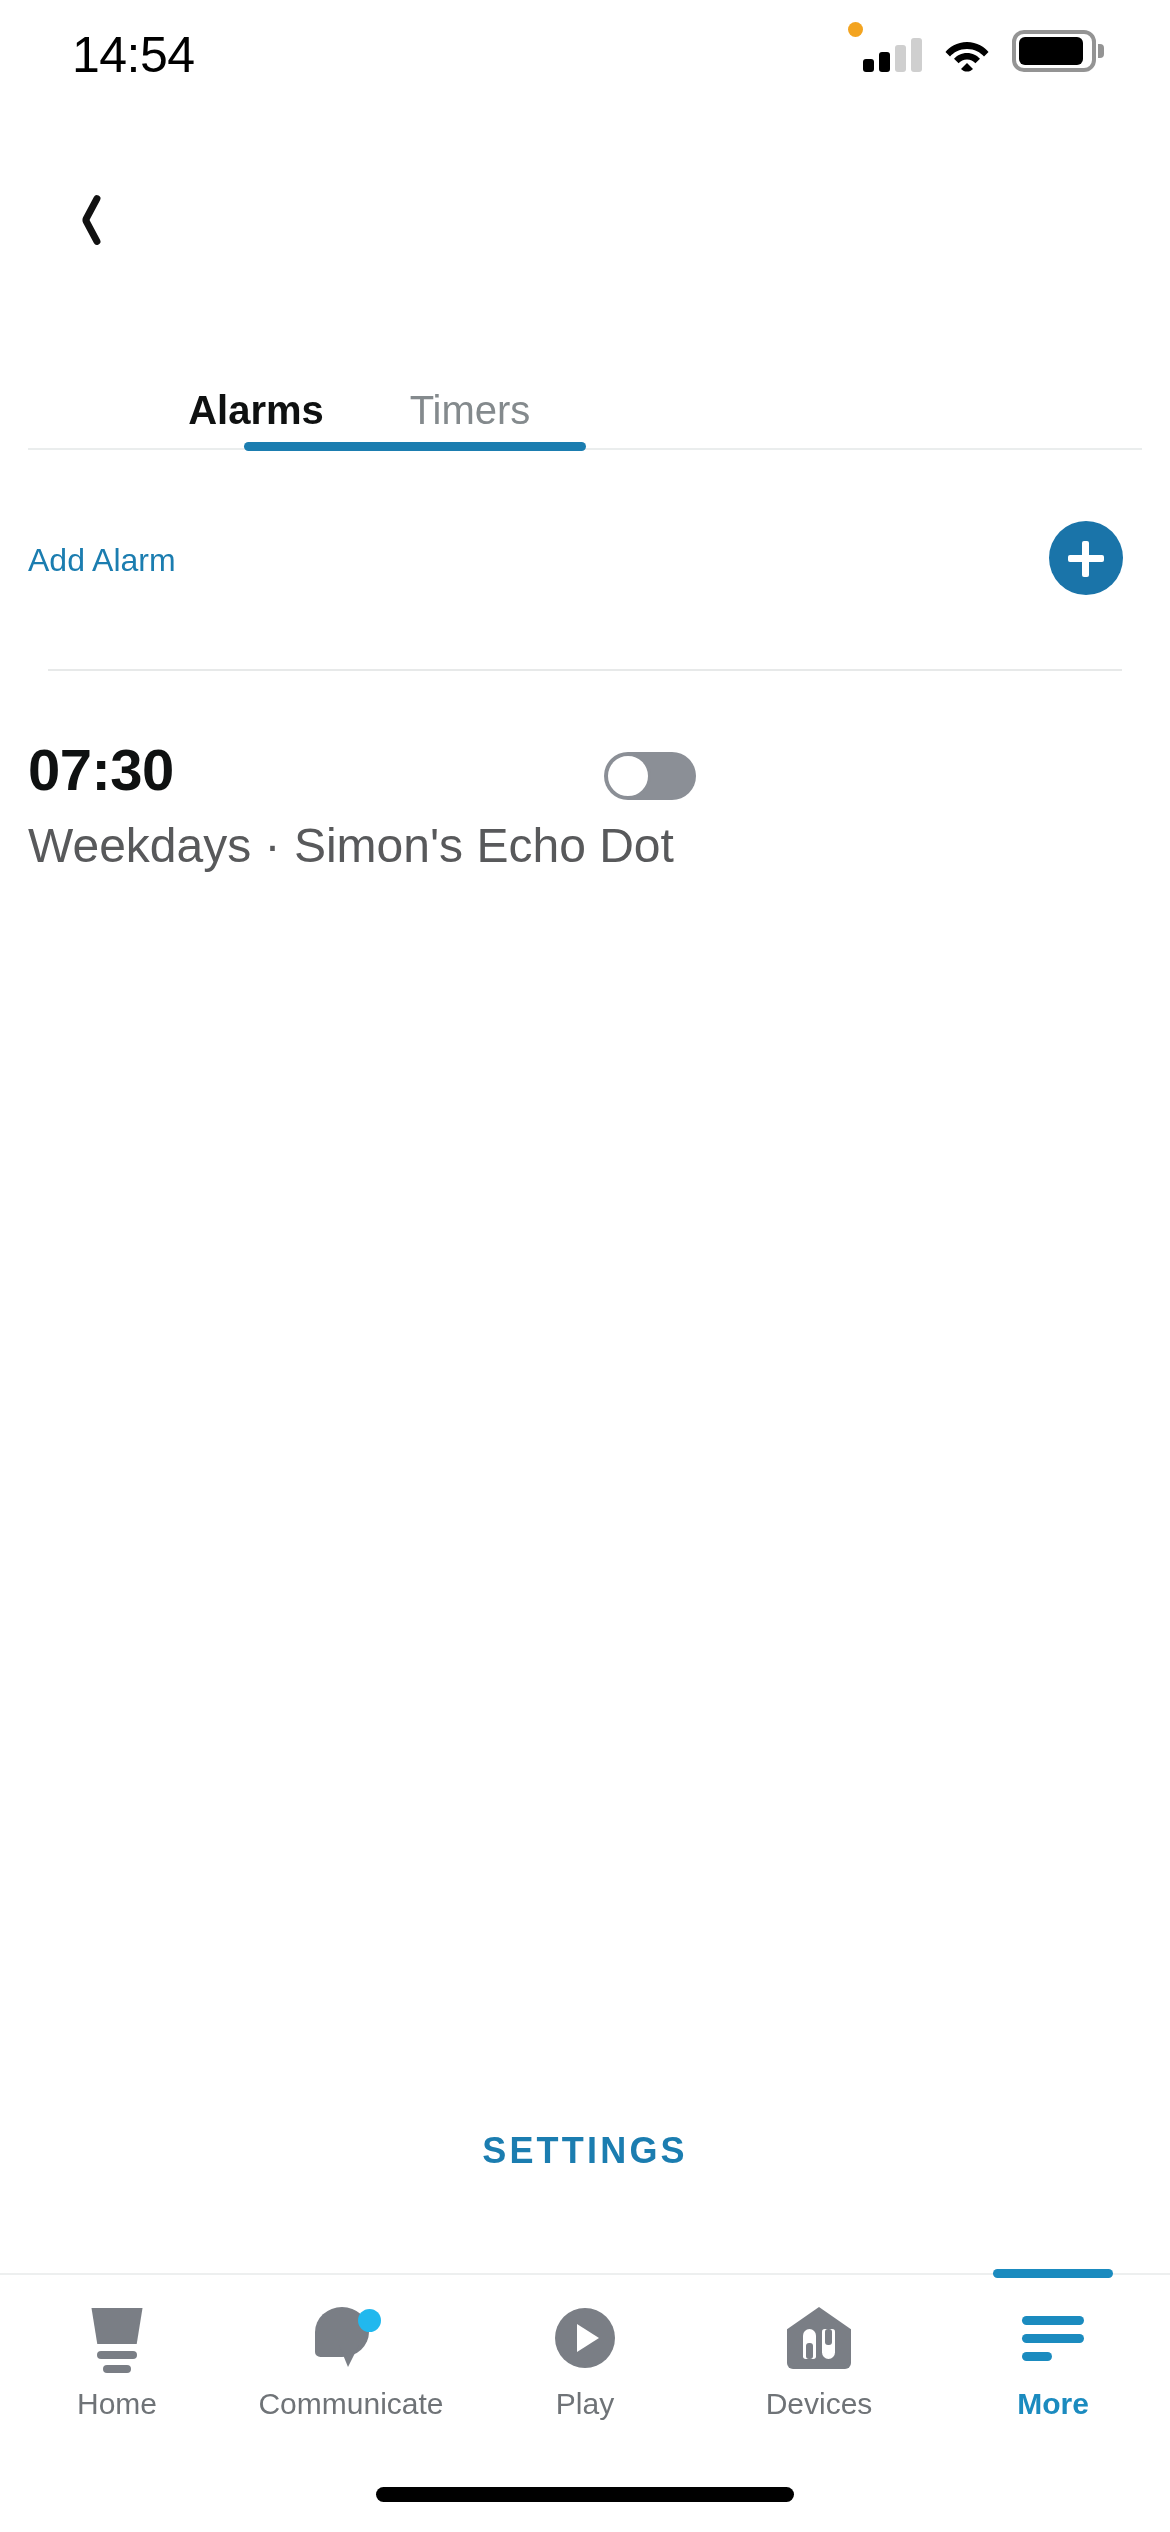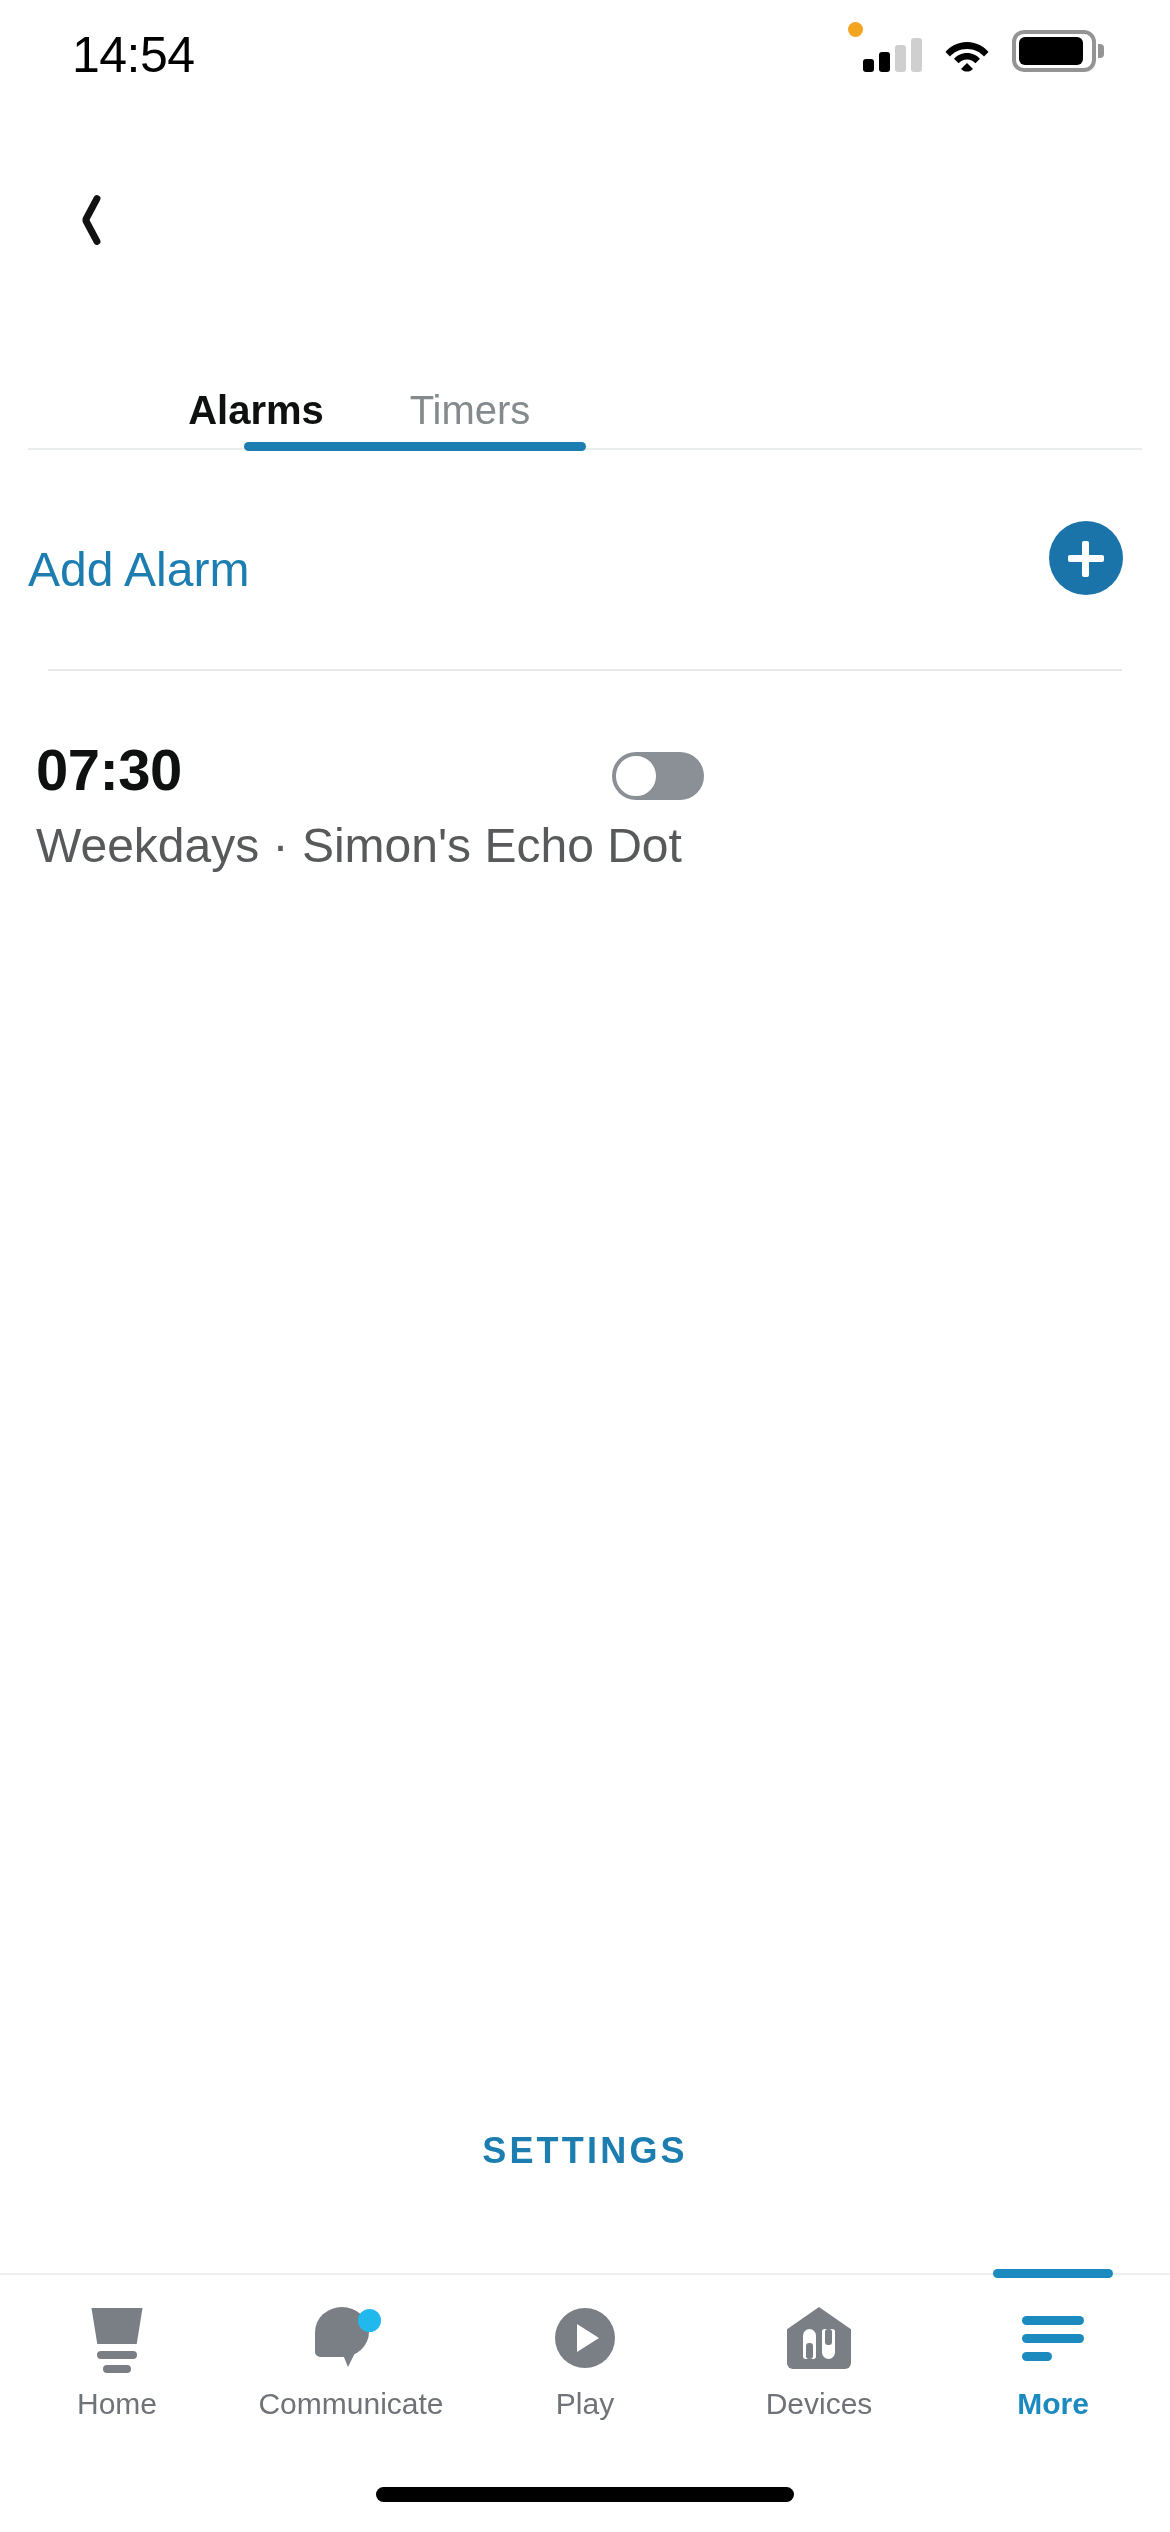--- a/index.html
+++ b/index.html
@@ -49,35 +49,35 @@
   .tab-timers{ left:364px; width:212px; }
   .tab-label{ font-size:40px; color:#848a8d; font-weight:400; }
   .tab-alarms .tab-label{ color:#0F1111; font-weight:700; }
   .tabs-rule{ position:absolute; left:28px; top:448px; width:1114px; height:2px; background:#EAEDED; }
   .tab-underline{ position:absolute; left:244px; top:442px; width:342px; height:9px; background:#1B7DB0; border-radius:5px; }
 
   
   .add-row{ position:absolute; left:0; top:470px; width:1170px; height:200px; }
   .add-label{
     position:absolute; left:28px; top:72px;
-    font-size:48px; color:#1B7DB0; font-weight:400;
+    font-size:32px; color:#1B7DB0; font-weight:400;
   }
   .add-fab{
     position:absolute; left:1049px; top:521px; width:74px; height:74px;
     border-radius:50%; background:#1A74A9;
   }
   .add-fab::before, .add-fab::after{
     content:""; position:absolute; background:#fff; border-radius:2px;
   }
   .add-fab::before{ left:19px; top:34px; width:36px; height:7px; }
   .add-fab::after{ left:33px; top:20px; width:7px; height:36px; }
   .rule-1{ position:absolute; left:48px; top:669px; width:1074px; height:2px; background:#E7E9E9; }
 
   
-  .alarm{ position:absolute; left:8px; top:700px; width:1078px; height:150px; }
+  .alarm{ position:absolute; left:0; top:700px; width:1078px; height:150px; }
   .alarm-time{
     position:absolute; left:28px; top:36px;
     font-size:58px; font-weight:700; color:#0F1111; letter-spacing:-0.5px;
   }
   .alarm-sub{
     position:absolute; left:28px; top:118px;
     font-size:48px; color:#58595B; font-weight:400;
   }
   .toggle{
     position:absolute; left:604px; top:52px; width:92px; height:48px;

